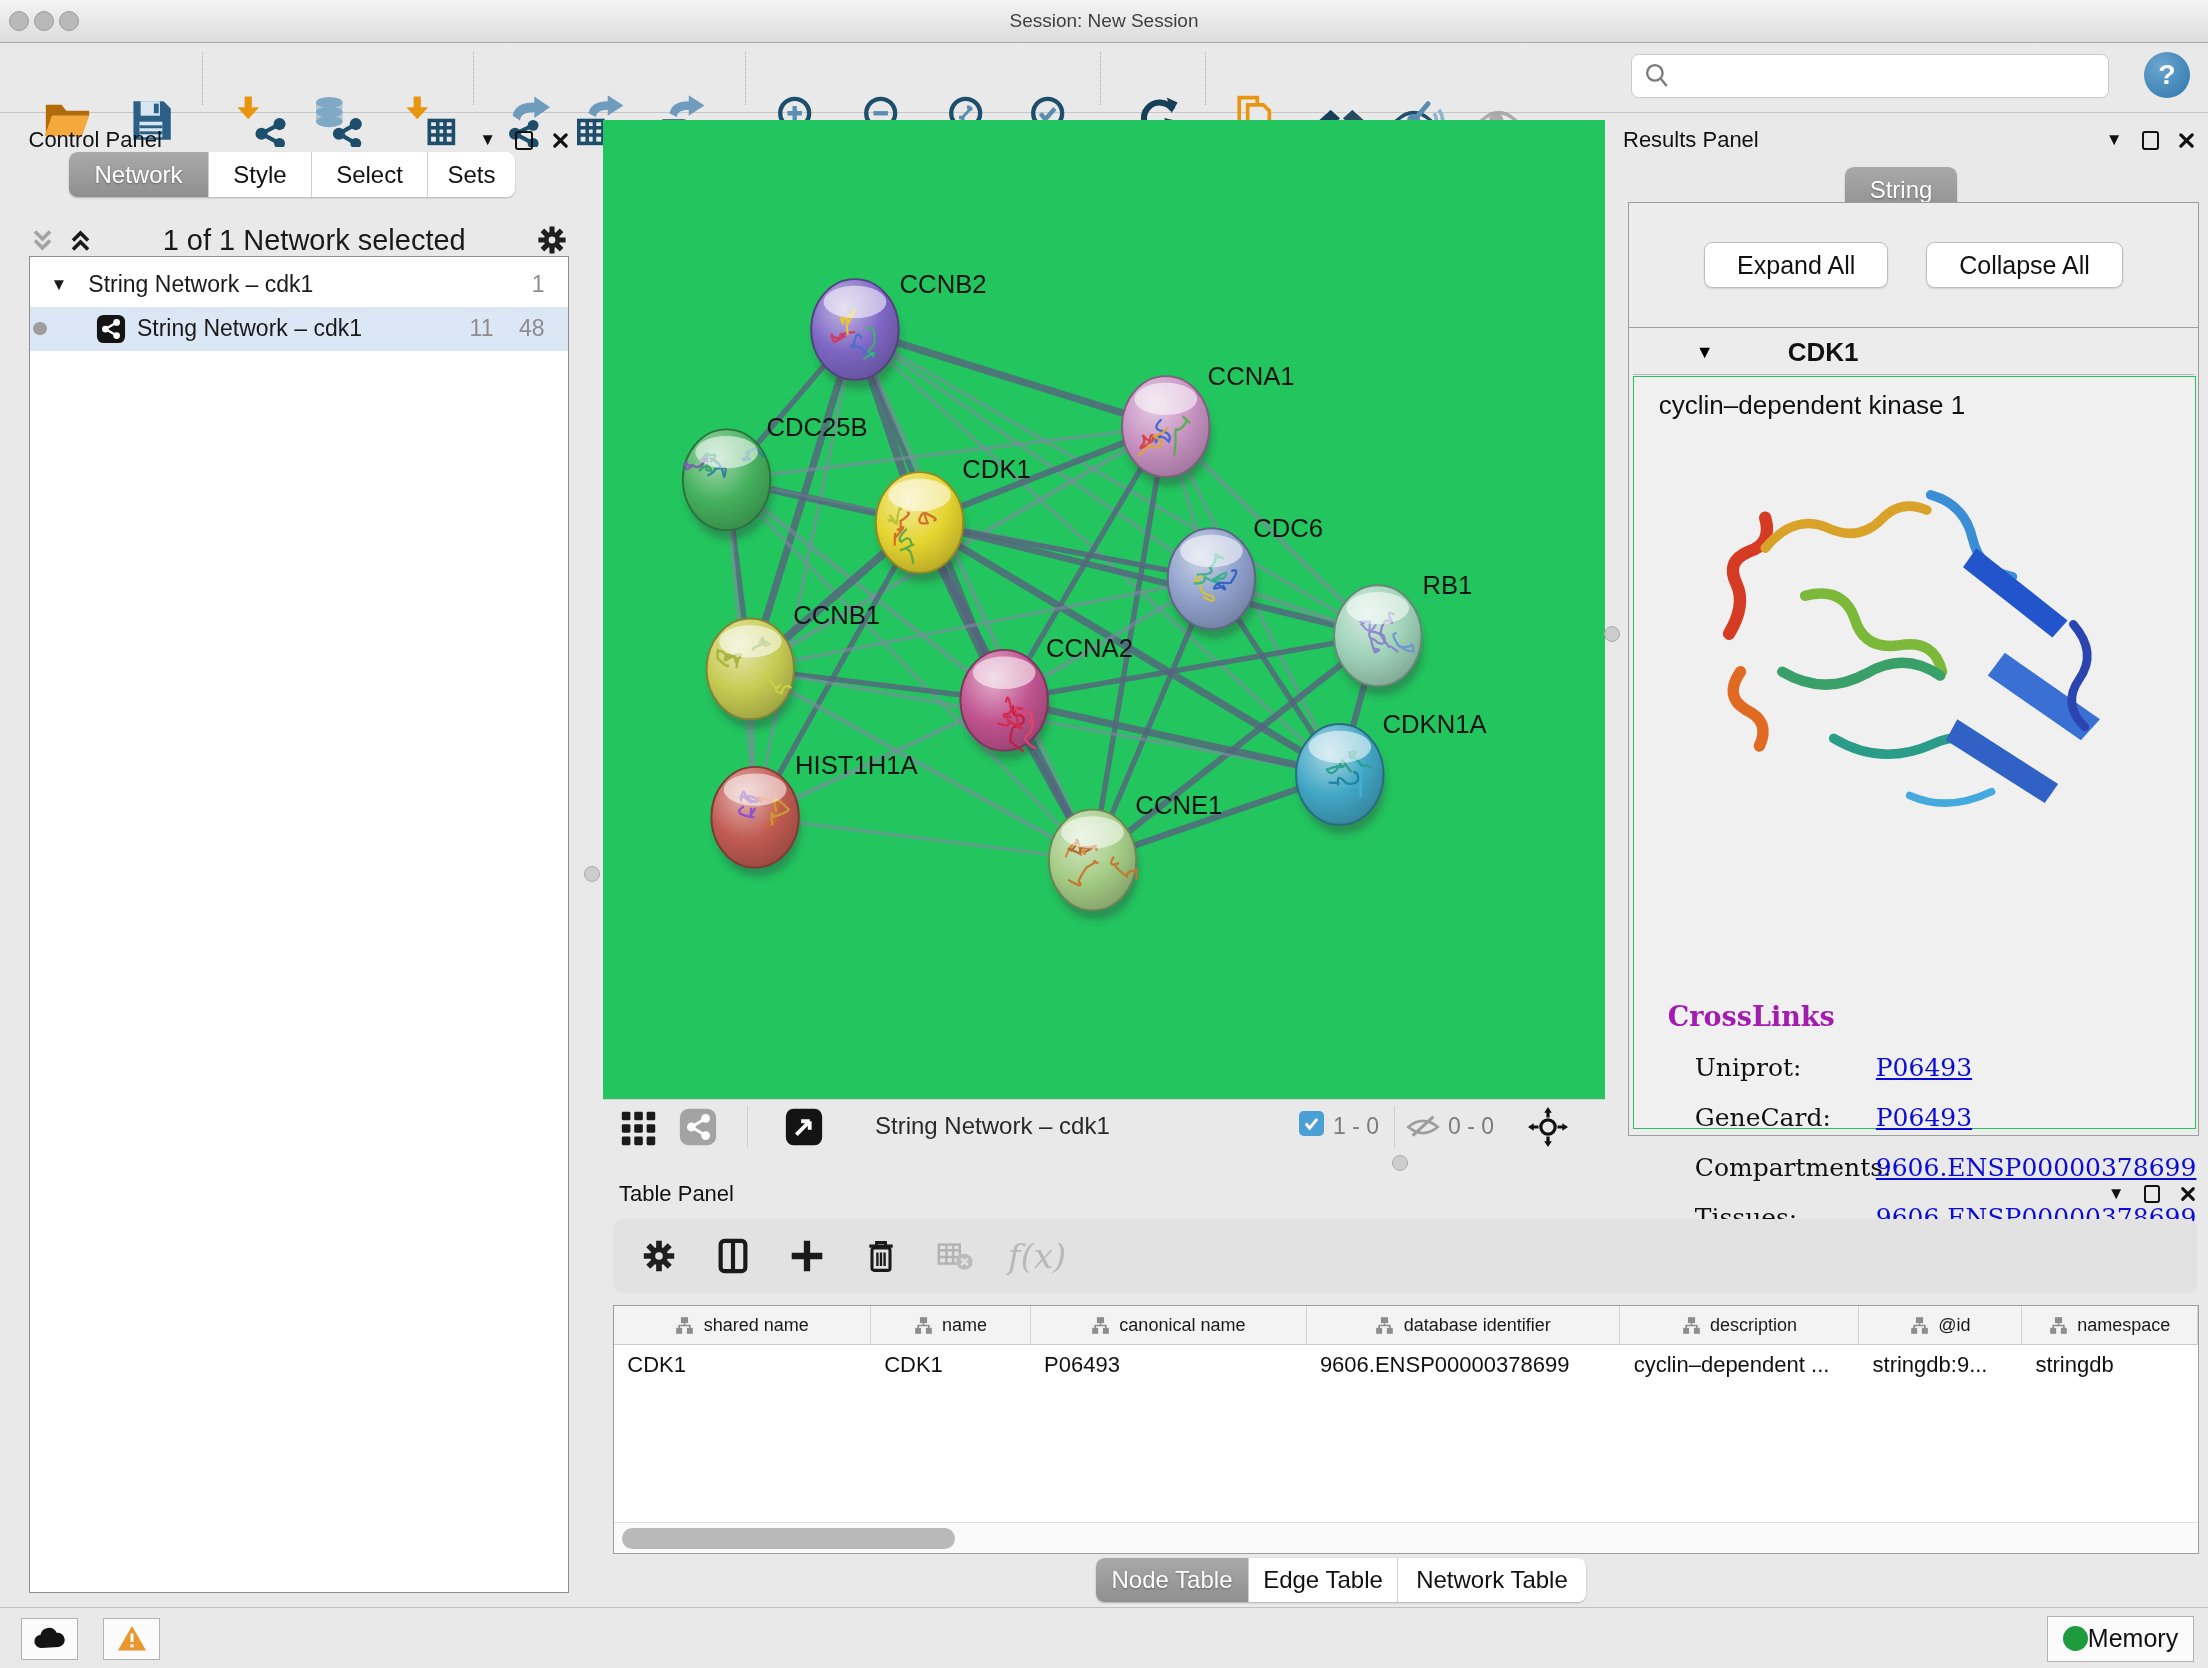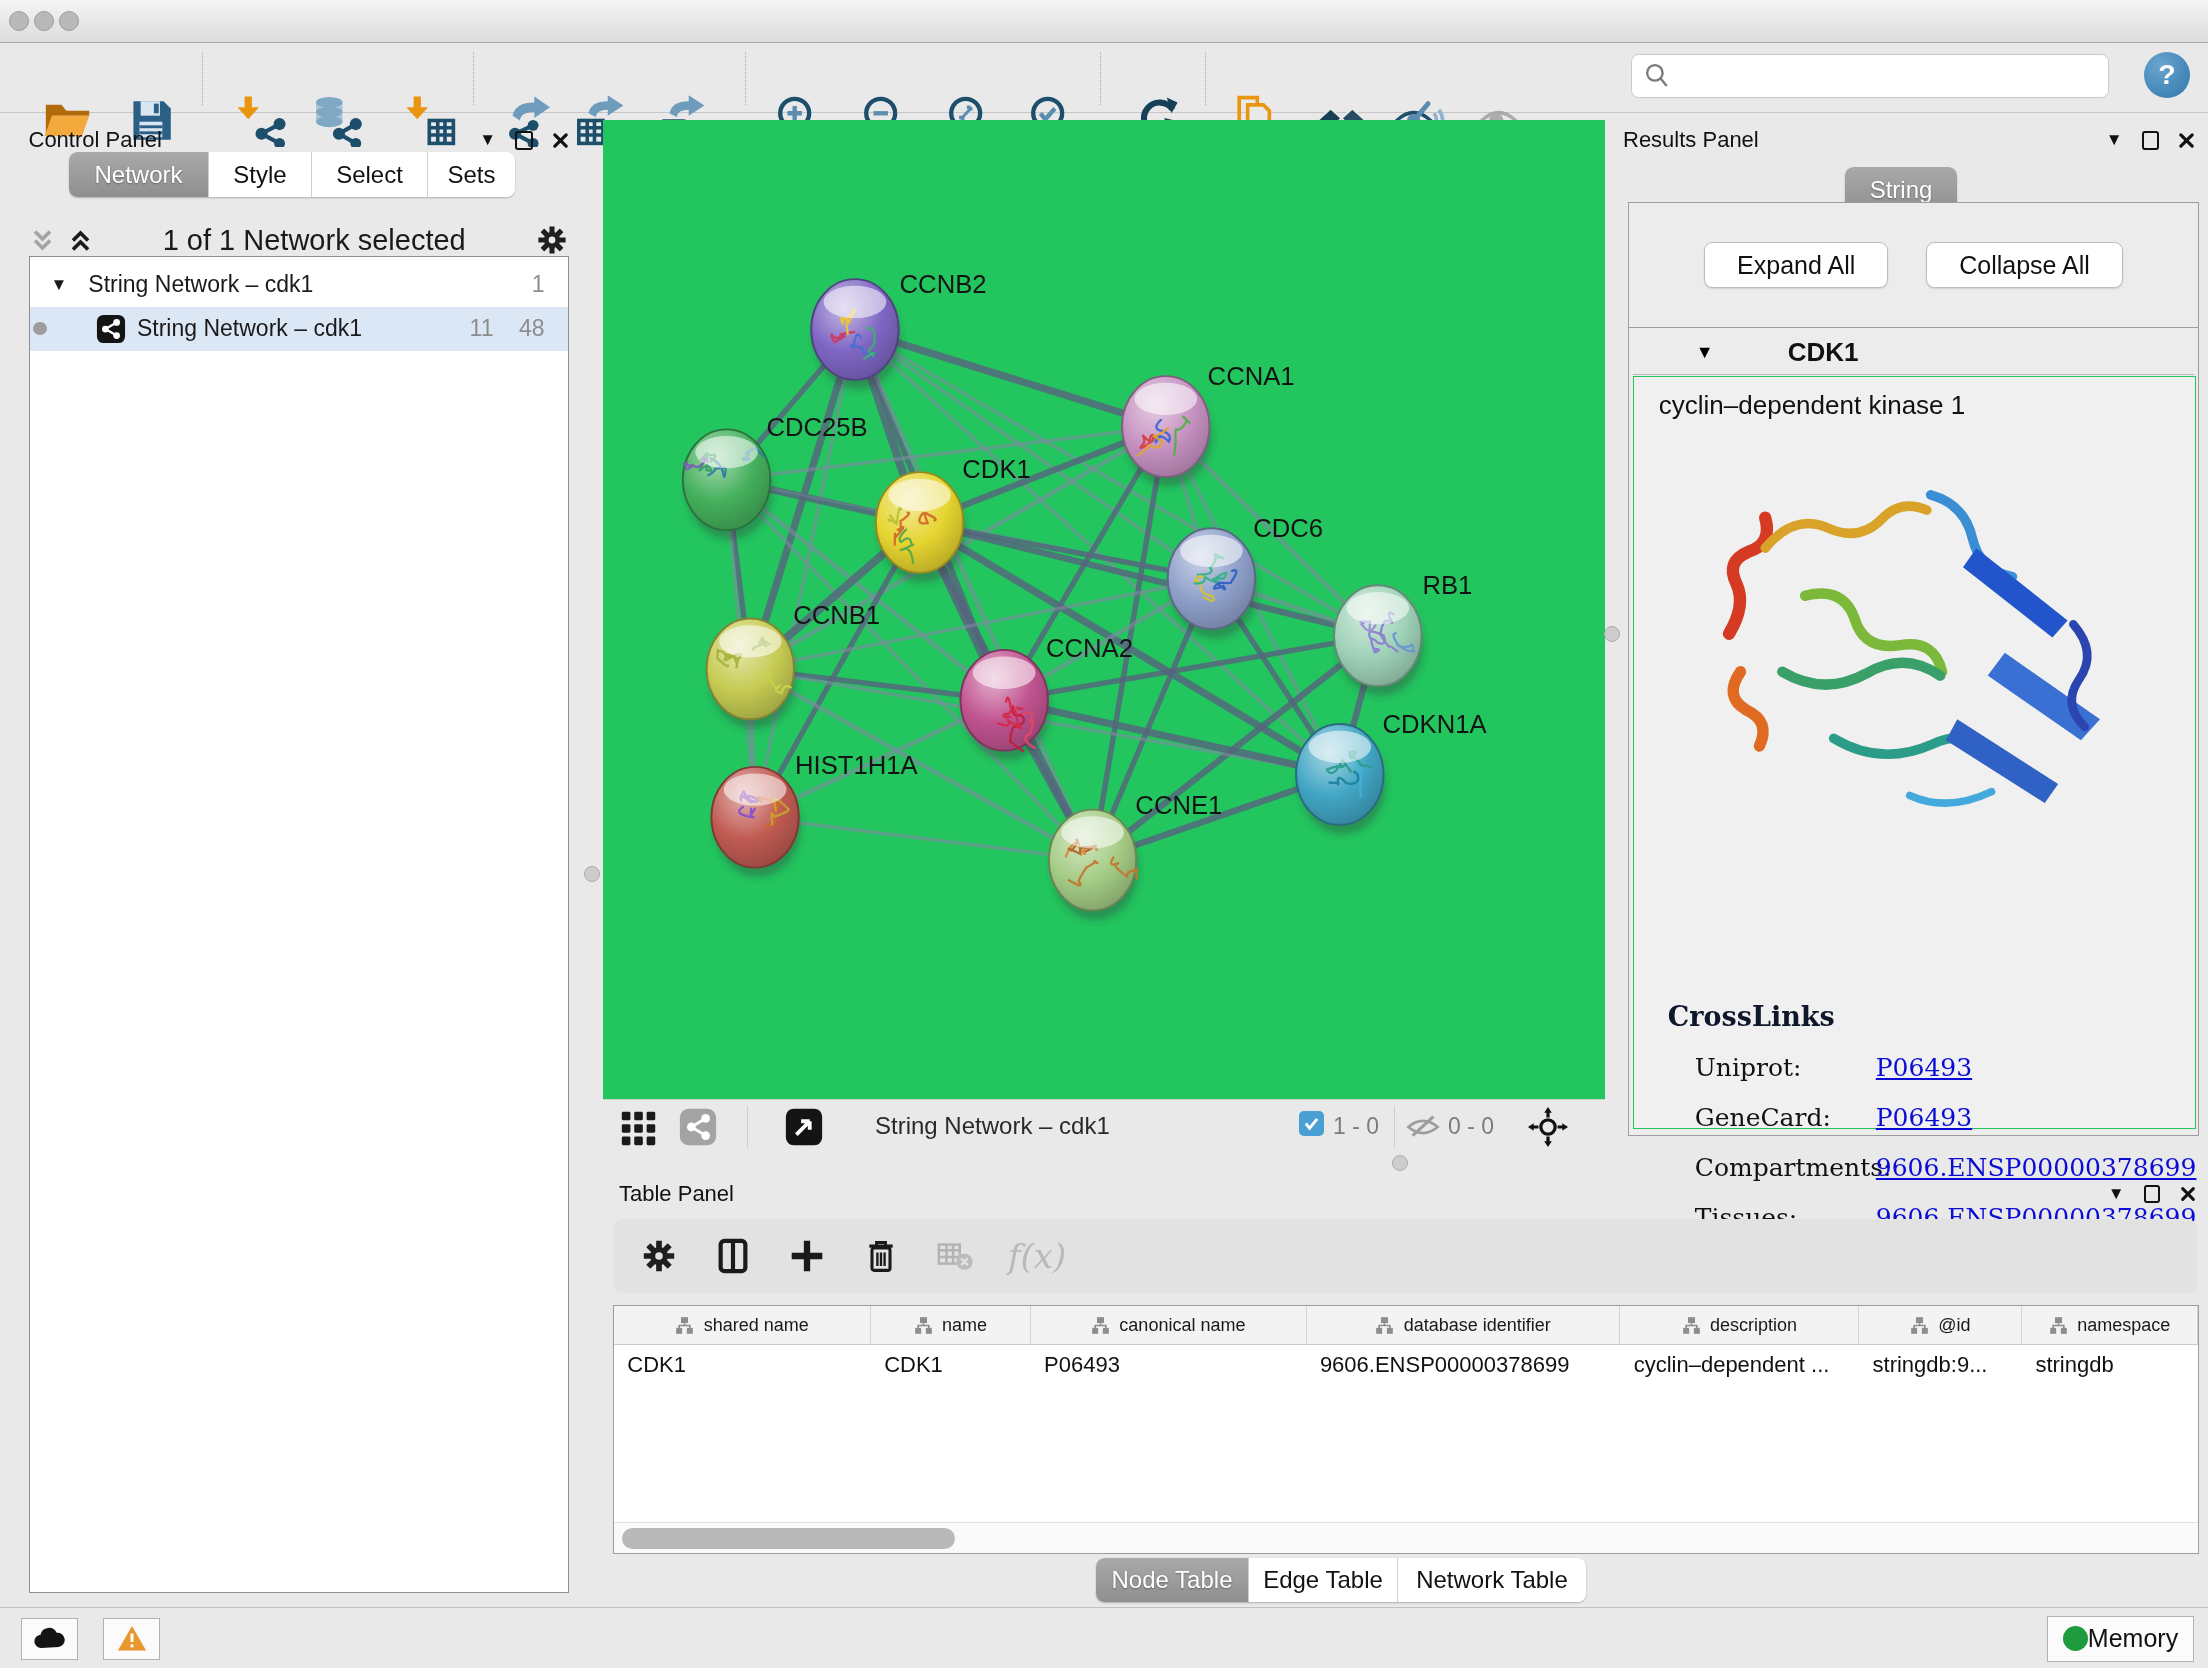--- a/index.html
+++ b/index.html
@@ -42,21 +42,21 @@
   
   #rp-title-row{left:1623px;top:124px;width:574px;height:32px;display:flex;justify-content:space-between;align-items:center;}
   #rp-tab{left:1845px;top:167px;height:46px;}
   #rp-box{left:1628px;top:202px;width:569px;height:932px;background:#ececec;border:1.9px solid #9d9d9d;}
   #rp-buttons{position:absolute;left:0;top:0;width:100%;height:124px;border-bottom:1.9px solid #9d9d9d;display:flex;align-items:center;justify-content:center;gap:38px;}
   .rp-btn{background:#fff;border:1.9px solid #bcbcbc;border-radius:8.6px;font-size:25px;color:#111;padding:7.6px 32px;box-shadow:0 1px 1.9px rgba(0,0,0,.12);}
   #rp-entry-header{position:absolute;left:3.8px;top:127px;width:calc(100% - 7.6px);height:44px;display:flex;align-items:center;border-bottom:1.9px solid #b9b9b9;}
   #rp-entry-body{position:absolute;left:3.8px;top:173px;width:calc(100% - 7.6px);bottom:5.7px;background:#f0f0f0;border:1px solid #22c55e;}
   #rp-desc{position:absolute;left:25px;top:13.3px;font-size:26px;color:#111;}
   #crosslinks{position:absolute;left:34px;top:624px;font-family:"DejaVu Serif",serif;}
-  #crosslinks .xl-title{font-size:27px;font-weight:bold;color:#0f172a;}
+  #crosslinks .xl-title{font-size:27px;font-weight:bold;color:#a21caf;}
   .xl-row{display:flex;margin-top:21px;}
   .xl-label{width:181px;font-size:25px;color:#111;padding-left:27px;}
   .xl-value{font-size:25px;}
   .xl-value a{color:#0b0bd6;text-decoration:underline;}
   
   #tp-title-row{left:619px;top:1179px;width:1579px;height:30px;display:flex;justify-content:space-between;align-items:center;}
   #tp-toolbar{left:613px;top:1219px;width:1584px;height:74px;background:#e2e2e2;border-radius:9.5px;display:flex;align-items:center;gap:32px;padding-left:25px;box-sizing:border-box;}
   .tp-ic{width:42px;height:42px;display:flex;align-items:center;justify-content:center;}
   #fx-label{font-family:"DejaVu Serif",serif;font-style:italic;font-size:34px;color:#b9b9b9;}
   #tp-table{left:613px;top:1305px;width:1584px;height:247px;background:#fff;border:1.9px solid #9d9d9d;}
@@ -77,20 +77,21 @@
 </style>
 </head>
 <body>
 
 <div id="app">
 
   <div id="titlebar" class="abs">
     <div class="tlight" style="left:8.6px"></div>
     <div class="tlight" style="left:34px"></div>
     <div class="tlight" style="left:59px"></div>
+    <div id="win-title">Session: New Session</div>
   </div>
 
   <div id="toolbar" class="abs">
     <div class="tbtn" style="left:40px">
       <svg viewBox="0 0 44 44">
           <path d="M4 9h13l4 5h19v4H10L4 35z" fill="#b26a0b"></path>
           <path d="M9 18h31l-6 17H3z" fill="#f4a93c"></path>
         </svg>
     </div>
     <div class="tbtn" style="left:124px">

